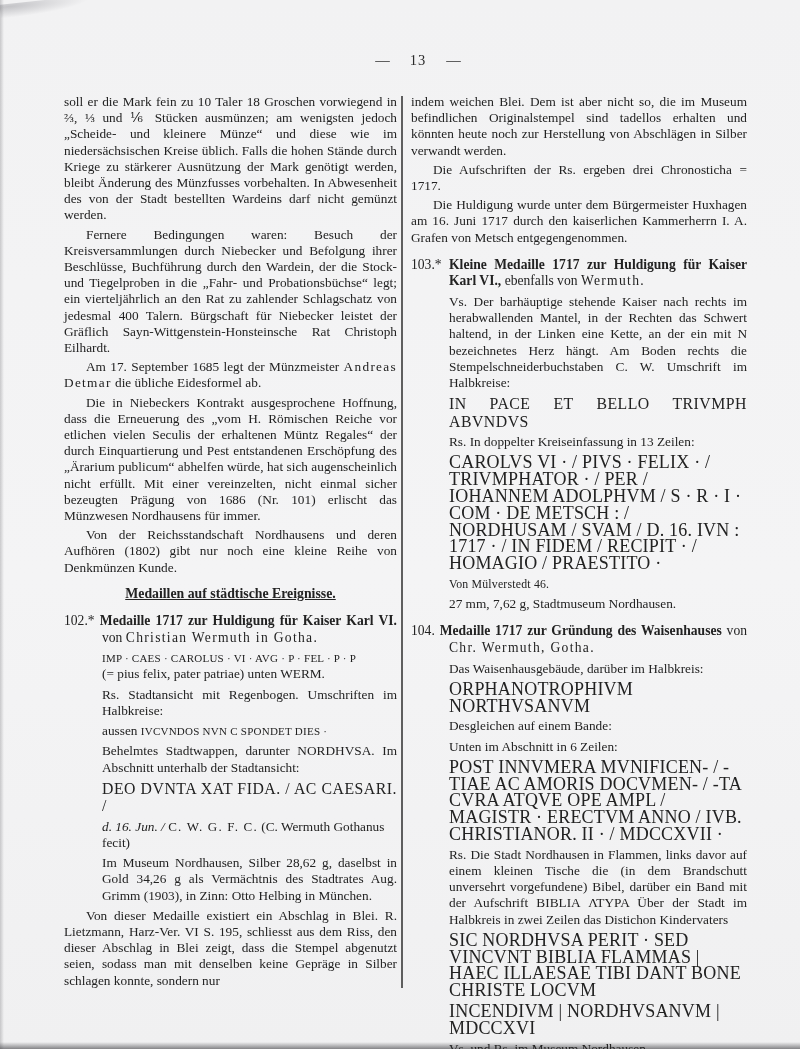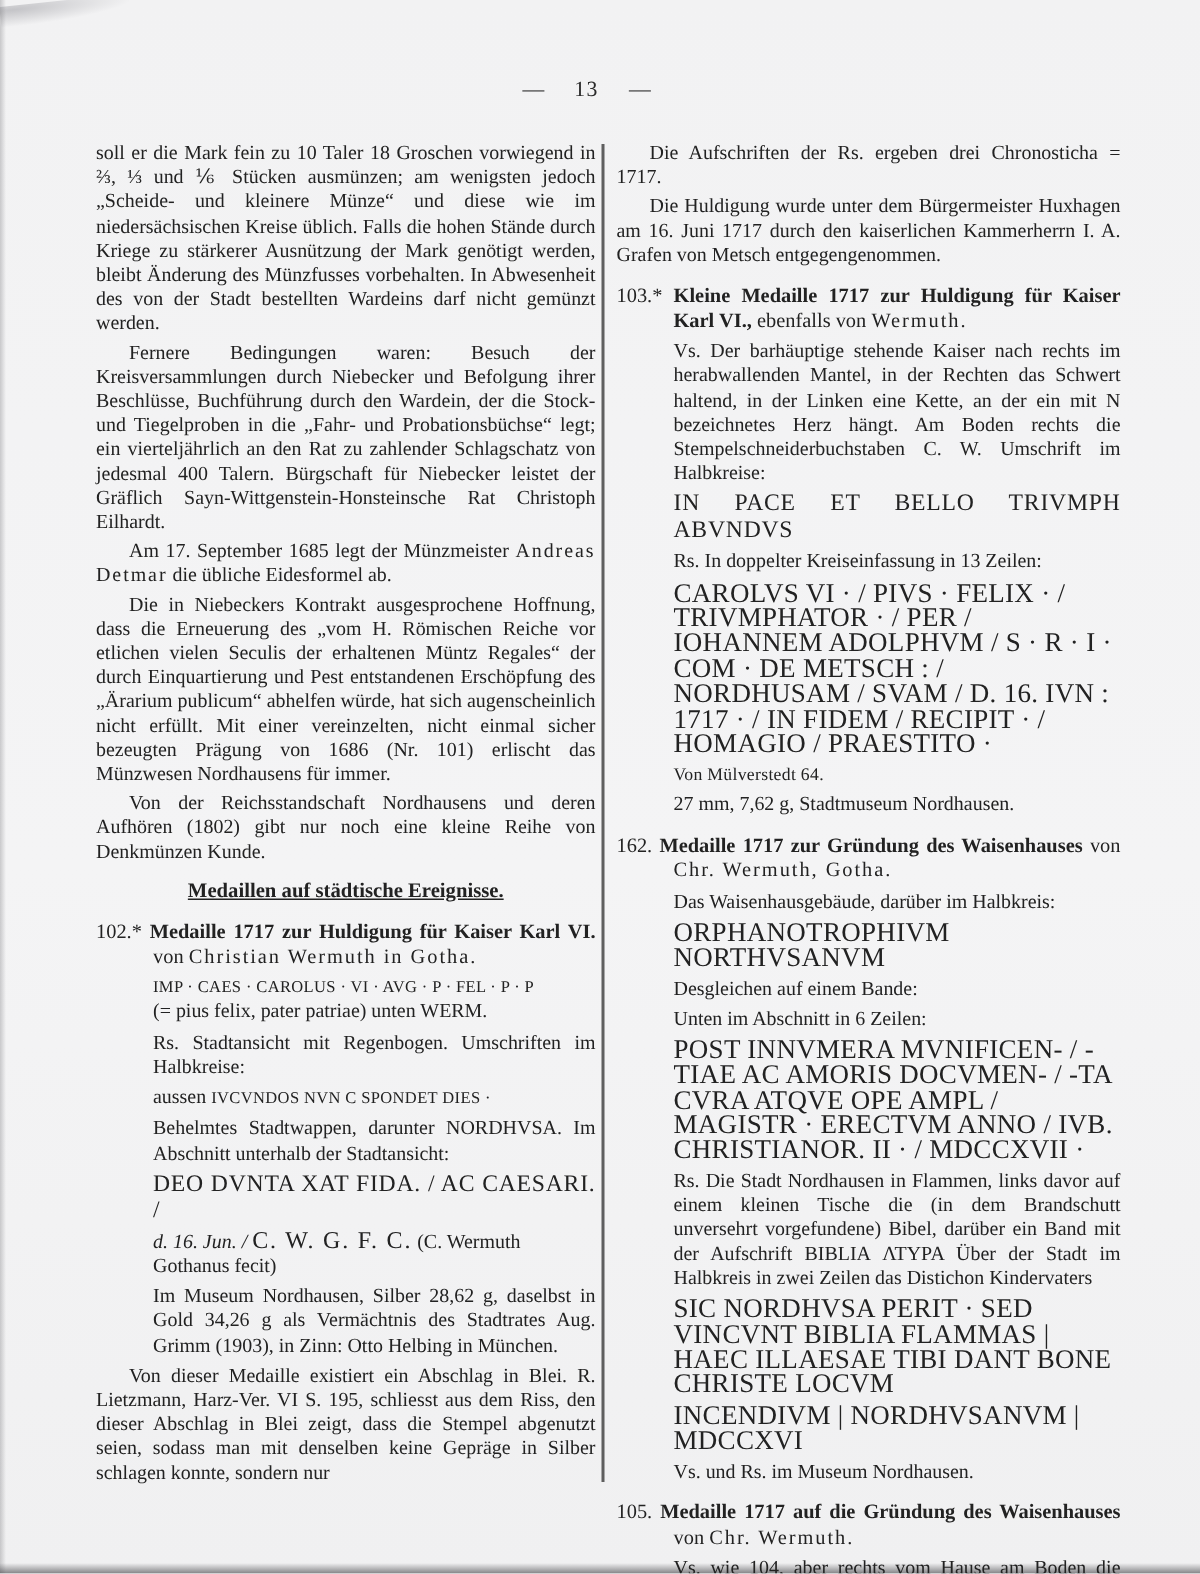--- a/index.html
+++ b/index.html
@@ -9,21 +9,21 @@
     font-family:"Liberation Serif","DejaVu Serif",serif;
     color:#222;
   }
   .edge-left{position:absolute;left:0;top:0;width:4px;height:100%;
     background:linear-gradient(90deg,rgba(90,90,95,.28),rgba(90,90,95,0));}
   .edge-bottom{position:absolute;left:0;bottom:0;width:100%;height:7px;
     background:linear-gradient(0deg,rgba(60,60,64,.6),rgba(60,60,64,0));}
   .smudge-topleft{position:absolute;left:0;top:0;width:90px;height:14px;
     background:radial-gradient(ellipse at 10% 20%,rgba(110,110,118,.35),rgba(110,110,118,0) 70%);
     transform:rotate(-6deg);}
-  .pageno{position:absolute;top:52px;left:50px;width:682px;text-align:center;
+  .pageno{position:absolute;top:52px;left:77px;width:682px;text-align:center;
     font-size:14.5px;color:#2a2a2a;}
   .pageno .num{margin:0 20px;letter-spacing:1px;}
   .divider{position:absolute;left:401px;top:96px;width:1.6px;height:892px;
     background:#343434;opacity:.78;}
   .col{position:absolute;top:94px;font-size:13.3px;line-height:16.2px;}
   .col-left{left:64px;width:333px;}
   .col-right{left:411px;width:336px;}
   p{margin:0;}
   .body{margin:0 0 3px 0;text-align:justify;}
   .cont{text-indent:0;}
@@ -35,21 +35,21 @@
     line-height:16.6px;text-align:justify;margin-bottom:3px;}
   .entry-no{font-weight:normal;}
   .bold{font-weight:bold;}
   .entry-body{margin-left:38px;}
   .entry-body p{margin:4px 0;text-align:justify;}
   .entry-body p.left{text-align:left;}
   .insc{font-size:15.8px;letter-spacing:.5px;line-height:17.5px;text-align:left;}
   .insc-med{font-size:11px;letter-spacing:.25px;}
   .insc-sm{font-size:18px;letter-spacing:.2px;line-height:16.8px;}
   .block{display:block;}
-  .capsp{font-size:16px;letter-spacing:1.2px;}
+  .capsp{font-size:13px;letter-spacing:1.2px;}
   .src{font-size:11.8px;letter-spacing:.2px;}
   .it{font-style:italic;}
   .sp{letter-spacing:1.3px;}
 </style>
 </head>
 <body>
 
 <div class="page">
   <div class="smudge-topleft"></div>
   <div class="edge-left"></div>
@@ -84,39 +84,40 @@
         <p class="left"><span class="it">d. 16. Jun. /</span>
           <span class="capsp">C. W. G. F. C.</span>
           <span>(C. Wermuth Gothanus fecit)</span></p>
         <p>Im Museum Nordhausen, Silber 28,62 g, daselbst in Gold 34,26 g als Vermächtnis des Stadtrates Aug. Grimm (1903), in Zinn: Otto Helbing in München.</p>
       </div>
       <p class="body ind">Von dieser Medaille existiert ein Abschlag in Blei. R. Lietzmann, Harz-Ver. VI S. 195, schliesst aus dem Riss, den dieser Abschlag in Blei zeigt, dass die Stempel abgenutzt seien, sodass man mit denselben keine Gepräge in Silber schlagen konnte, sondern nur</p>
     </div>
   </div>
 
   <div class="col col-right">
+    <p class="body cont">indem weichen Blei.  Dem ist aber nicht so, die im Museum befindlichen Originalstempel sind tadellos erhalten und könnten heute noch zur Herstellung von Abschlägen in Silber verwandt werden.</p>
     <p class="body ind">Die Aufschriften der Rs. ergeben drei Chronosticha = 1717.</p>
     <p class="body ind">Die Huldigung wurde unter dem Bürgermeister Huxhagen am 16. Juni 1717 durch den kaiserlichen Kammerherrn I. A. Grafen von Metsch entgegengenommen.</p>
 
     <div class="entry">
       <p class="entry-head"><span class="entry-no">103.*</span>
         <span class="bold">Kleine Medaille 1717 zur Huldigung für Kaiser Karl VI.,</span>
         <span>ebenfalls von </span><span class="sp">Wermuth.</span></p>
       <div class="entry-body">
         <p>Vs. Der barhäuptige stehende Kaiser nach rechts im herabwallenden Mantel, in der Rechten das Schwert haltend, in der Linken eine Kette, an der ein mit N bezeichnetes Herz hängt.  Am Boden rechts die Stempelschneiderbuchstaben C. W. Umschrift im Halbkreise:</p>
         <p class="insc">IN PACE ET BELLO TRIVMPH ABVNDVS</p>
         <p>Rs. In doppelter Kreiseinfassung in 13 Zeilen:</p>
         <p class="insc-sm left">CAROLVS VI · / PIVS · FELIX · / TRIVMPHATOR · / PER / IOHANNEM ADOLPHVM / S · R · I · COM · DE METSCH : / NORDHUSAM / SVAM / D. 16. IVN : 1717 · / IN FIDEM / RECIPIT · / HOMAGIO / PRAESTITO ·</p>
-        <p class="src left">Von Mülverstedt 64.</p>
+        <p class="src left">Von Mülverstedt 46.</p>
         <p class="left">27 mm, 7,62 g, Stadtmuseum Nordhausen.</p>
       </div>
     </div>
 
     <div class="entry">
-      <p class="entry-head"><span class="entry-no">162.</span>
+      <p class="entry-head"><span class="entry-no">104.</span>
         <span class="bold">Medaille 1717 zur Gründung des Waisenhauses</span>
         <span>von </span><span class="sp">Chr. Wermuth, Gotha.</span></p>
       <div class="entry-body">
         <p class="left">Das Waisenhausgebäude, darüber im Halbkreis:</p>
         <p class="insc-sm left">ORPHANOTROPHIVM NORTHVSANVM</p>
         <p class="left">Desgleichen auf einem Bande:</p>
         <p class="left">Unten im Abschnitt in 6 Zeilen:</p>
         <p class="insc-sm left">POST INNVMERA MVNIFICEN- / -TIAE AC AMORIS DOCVMEN- / -TA CVRA ATQVE OPE AMPL / MAGISTR · ERECTVM ANNO / IVB. CHRISTIANOR. II · / MDCCXVII ·</p>
         <p>Rs. Die Stadt Nordhausen in Flammen, links davor auf einem kleinen Tische die (in dem Brandschutt unversehrt vorgefundene) Bibel, darüber ein Band mit der Aufschrift BIBLIA ΛΤΥΡΑ  Über der Stadt im Halbkreis in zwei Zeilen das Distichon Kindervaters</p>
         <p class="insc-sm left">SIC NORDHVSA PERIT · SED VINCVNT BIBLIA FLAMMAS | HAEC ILLAESAE TIBI DANT BONE CHRISTE LOCVM</p>

